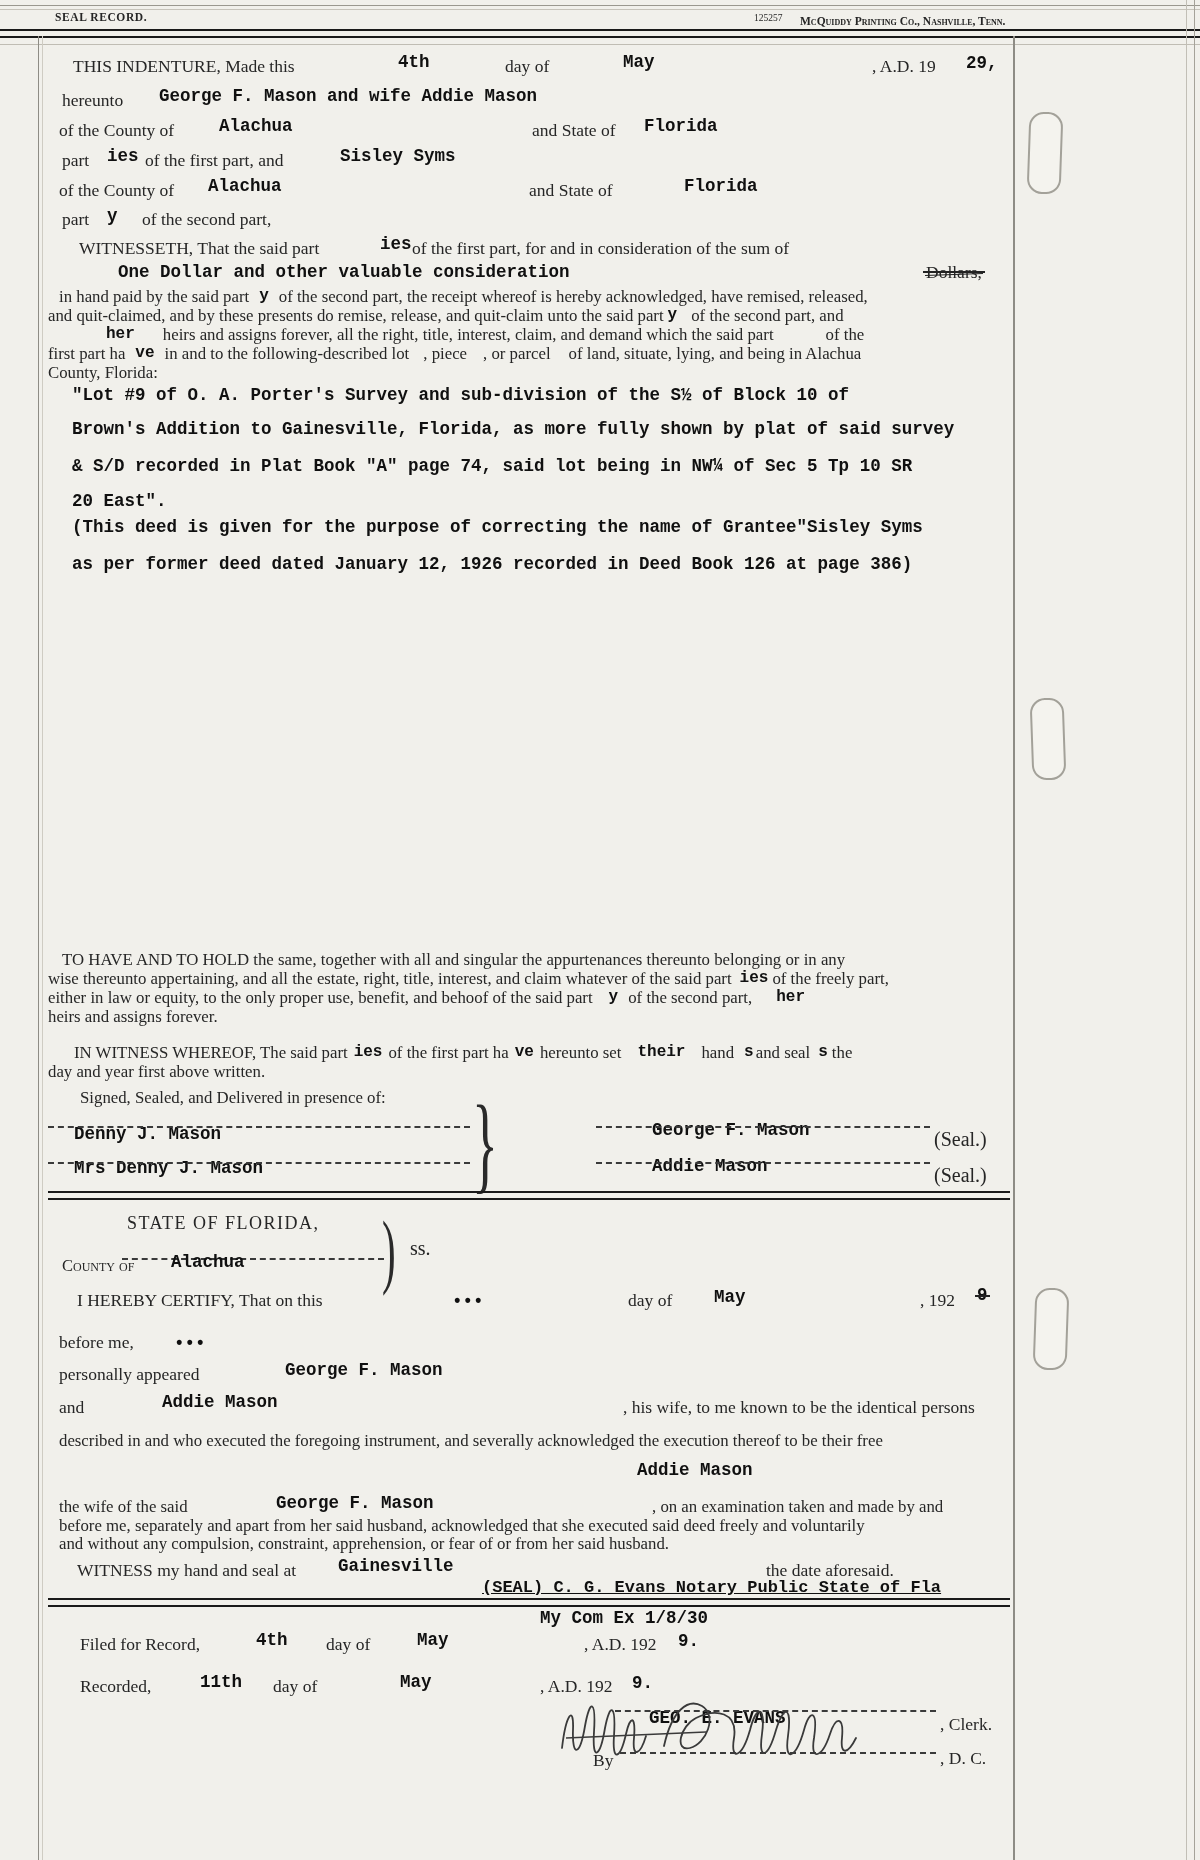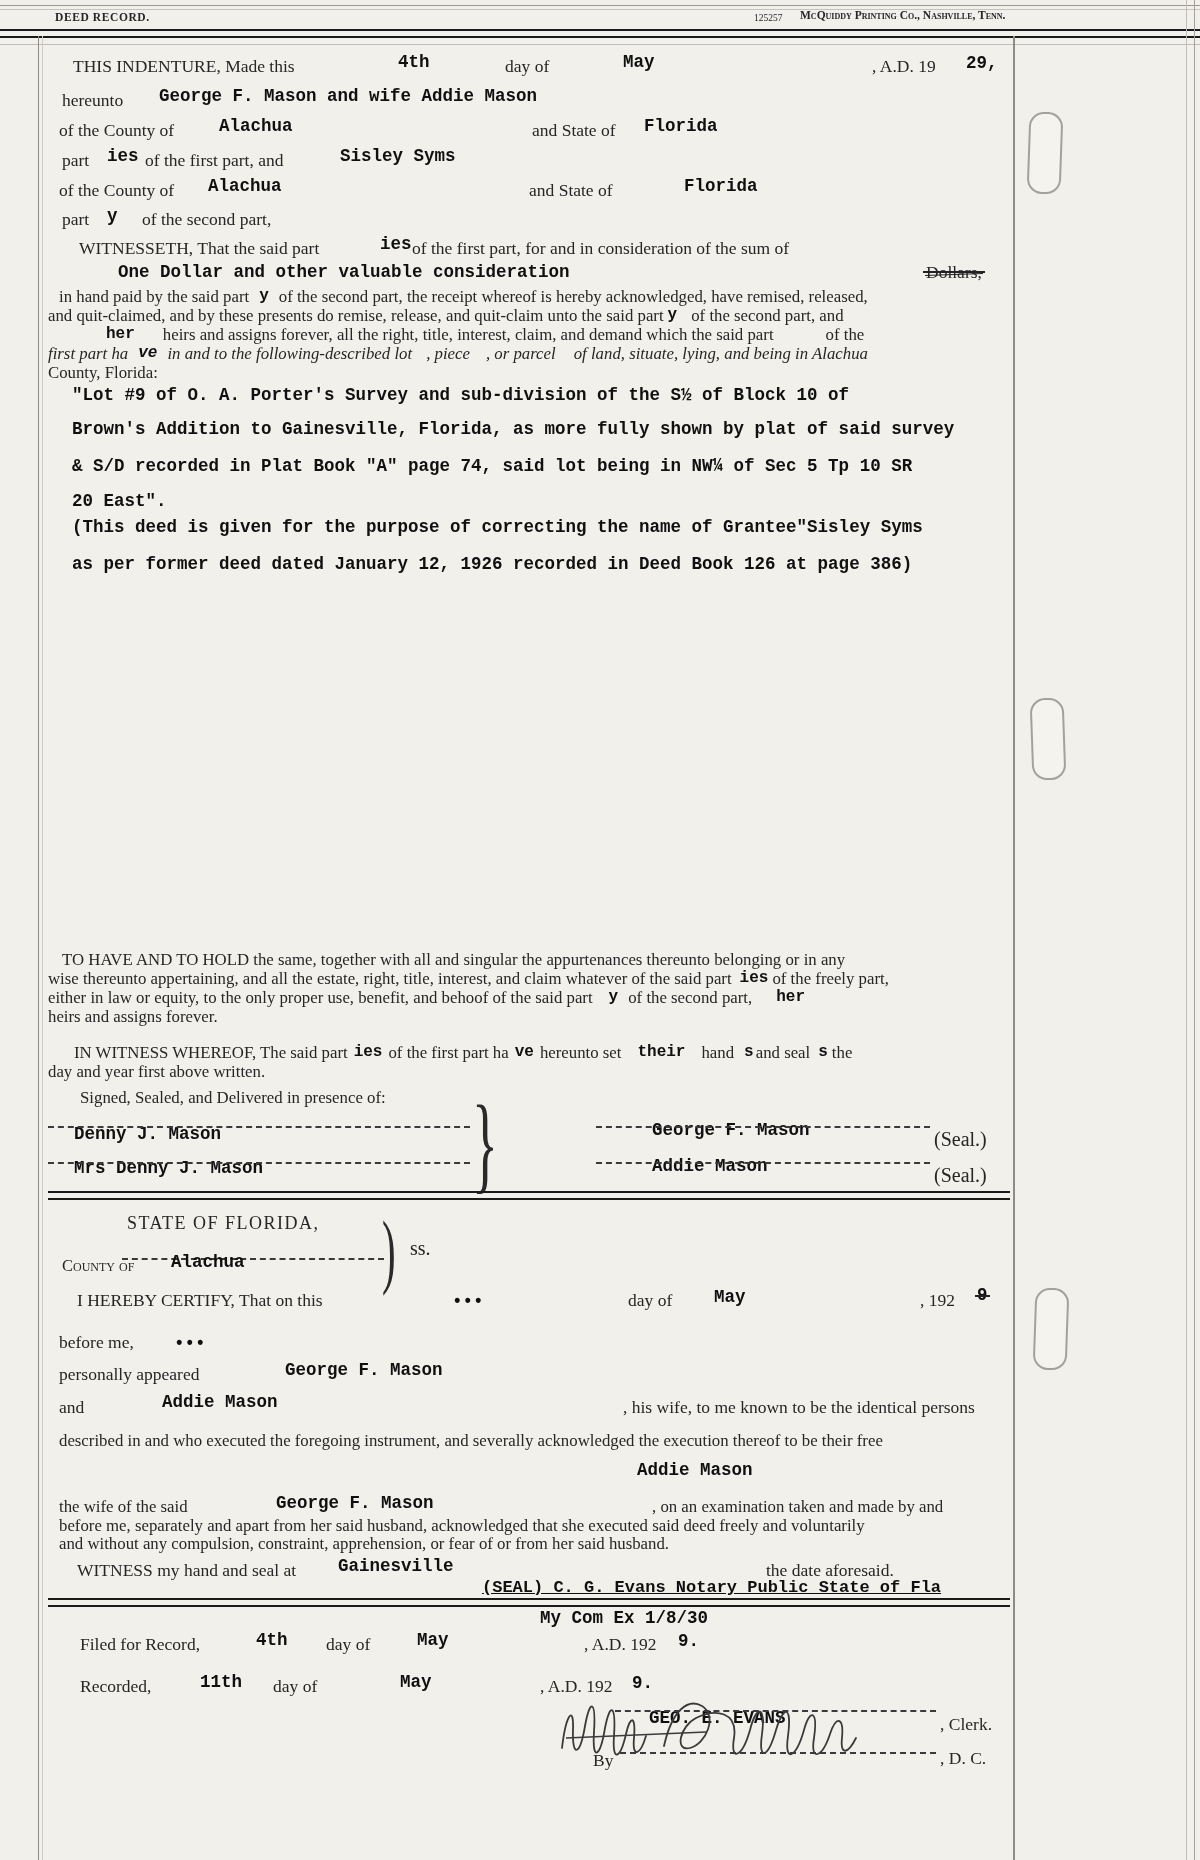--- a/index.html
+++ b/index.html
@@ -26,23 +26,23 @@
   .struck1::before{content:"";position:absolute;left:-2px;right:-2px;top:52%;border-top:2px solid #222;}
   .scaps{font-variant:small-caps;}
 </style>
 </head>
 <body>
 
 <div class="page">
 
   <div class="hline" style="left:0;top:5px;width:1200px;"></div>
   <div class="hline" style="left:0;top:9px;width:1200px;background:#c6c3ba;"></div>
-  <div class="abs printed" style="left:55px;top:11px;font-size:11.5px;font-weight:700;letter-spacing:.6px;">DEED RECORD.</div>
+  <div class="abs printed" style="left:55px;top:11px;font-size:11.5px;font-weight:700;letter-spacing:.6px;">SEAL RECORD.</div>
   <div class="abs printed" style="left:754px;top:13px;font-size:9.5px;">125257</div>
-  <div class="abs printed scaps" style="left:800px;top:9px;font-size:11.5px;font-weight:700;">McQuiddy Printing Co., Nashville, Tenn.</div>
+  <div class="abs printed scaps" style="left:800px;top:15px;font-size:11.5px;font-weight:700;">McQuiddy Printing Co., Nashville, Tenn.</div>
   <div class="dblrule" style="left:0;top:29px;width:1200px;"></div>
   <div class="hline" style="left:0;top:44px;width:1200px;background:#c0bdb4;"></div>
 
   <div class="vline" style="left:38px;top:36px;height:1824px;"></div>
   <div class="vline" style="left:42px;top:36px;height:1824px;background:#cfccc3;"></div>
   <div class="vline" style="left:1013px;top:36px;height:1824px;width:1.5px;"></div>
   <div class="vline" style="left:1186px;top:0;height:1860px;background:#c2bfb6;"></div>
   <div class="vline" style="left:1194px;top:0;height:1860px;background:#a5a299;"></div>
   <div class="hole" style="left:1028px;top:112px;"></div>
   <div class="hole" style="left:1031px;top:698px;transform:rotate(-2deg);"></div>
@@ -85,21 +85,21 @@
 
   <div class="abs printed t16" style="left:59px;top:287px;">
     <span>in hand paid by the said part</span><span class="typed inl" style="font-size:16px;">y</span><span>of the second part, the receipt whereof is hereby acknowledged, have remised, released,</span>
   </div>
   <div class="abs printed t16" style="left:48px;top:306px;">
     <span>and quit-claimed, and by these presents do remise, release, and quit-claim unto the said part</span><span class="typed inl" style="font-size:16px;margin:0 14px 0 4px;">y</span><span>of the second part, and</span>
   </div>
   <div class="abs printed t16" style="left:48px;top:325px;">
     <span class="typed inl" style="font-size:16px;margin:0 28px 0 58px;">her</span><span>heirs and assigns forever, all the right, title, interest, claim, and demand which the said part</span><span style="margin-left:52px;">of the</span>
   </div>
-  <div class="abs printed t16" style="left:48px;top:344px;font-style:italic;">
+  <div class="abs printed t16" style="left:48px;top:344px;">
     <span>first part ha</span><span class="typed inl" style="font-size:16px;">ve</span><span>in and to the following-described lot</span><span style="margin-left:14px;">, piece</span><span style="margin-left:16px;">, or parcel</span><span style="margin-left:18px;">of land, situate, lying, and being in Alachua</span>
   </div>
   <div class="abs printed t16" style="left:48px;top:363px;">County, Florida:</div>
 
   <div class="abs typed t17" style="left:72px;top:385px;">"Lot #9 of O. A. Porter's Survey and sub-division of the S½ of Block 10 of</div>
   <div class="abs typed t17" style="left:72px;top:419px;">Brown's Addition to Gainesville, Florida, as more fully shown by plat of said survey</div>
   <div class="abs typed t17" style="left:72px;top:456px;">&amp; S/D recorded in Plat Book "A" page 74, said lot being in NW¼ of Sec 5 Tp 10 SR</div>
   <div class="abs typed t17" style="left:72px;top:491px;">20 East".</div>
   <div class="abs typed t17" style="left:72px;top:517px;">(This deed is given for the purpose of correcting the name of Grantee"Sisley Syms</div>
   <div class="abs typed t17" style="left:72px;top:554px;">as per former deed dated January 12, 1926 recorded in Deed Book 126 at page 386)</div>

